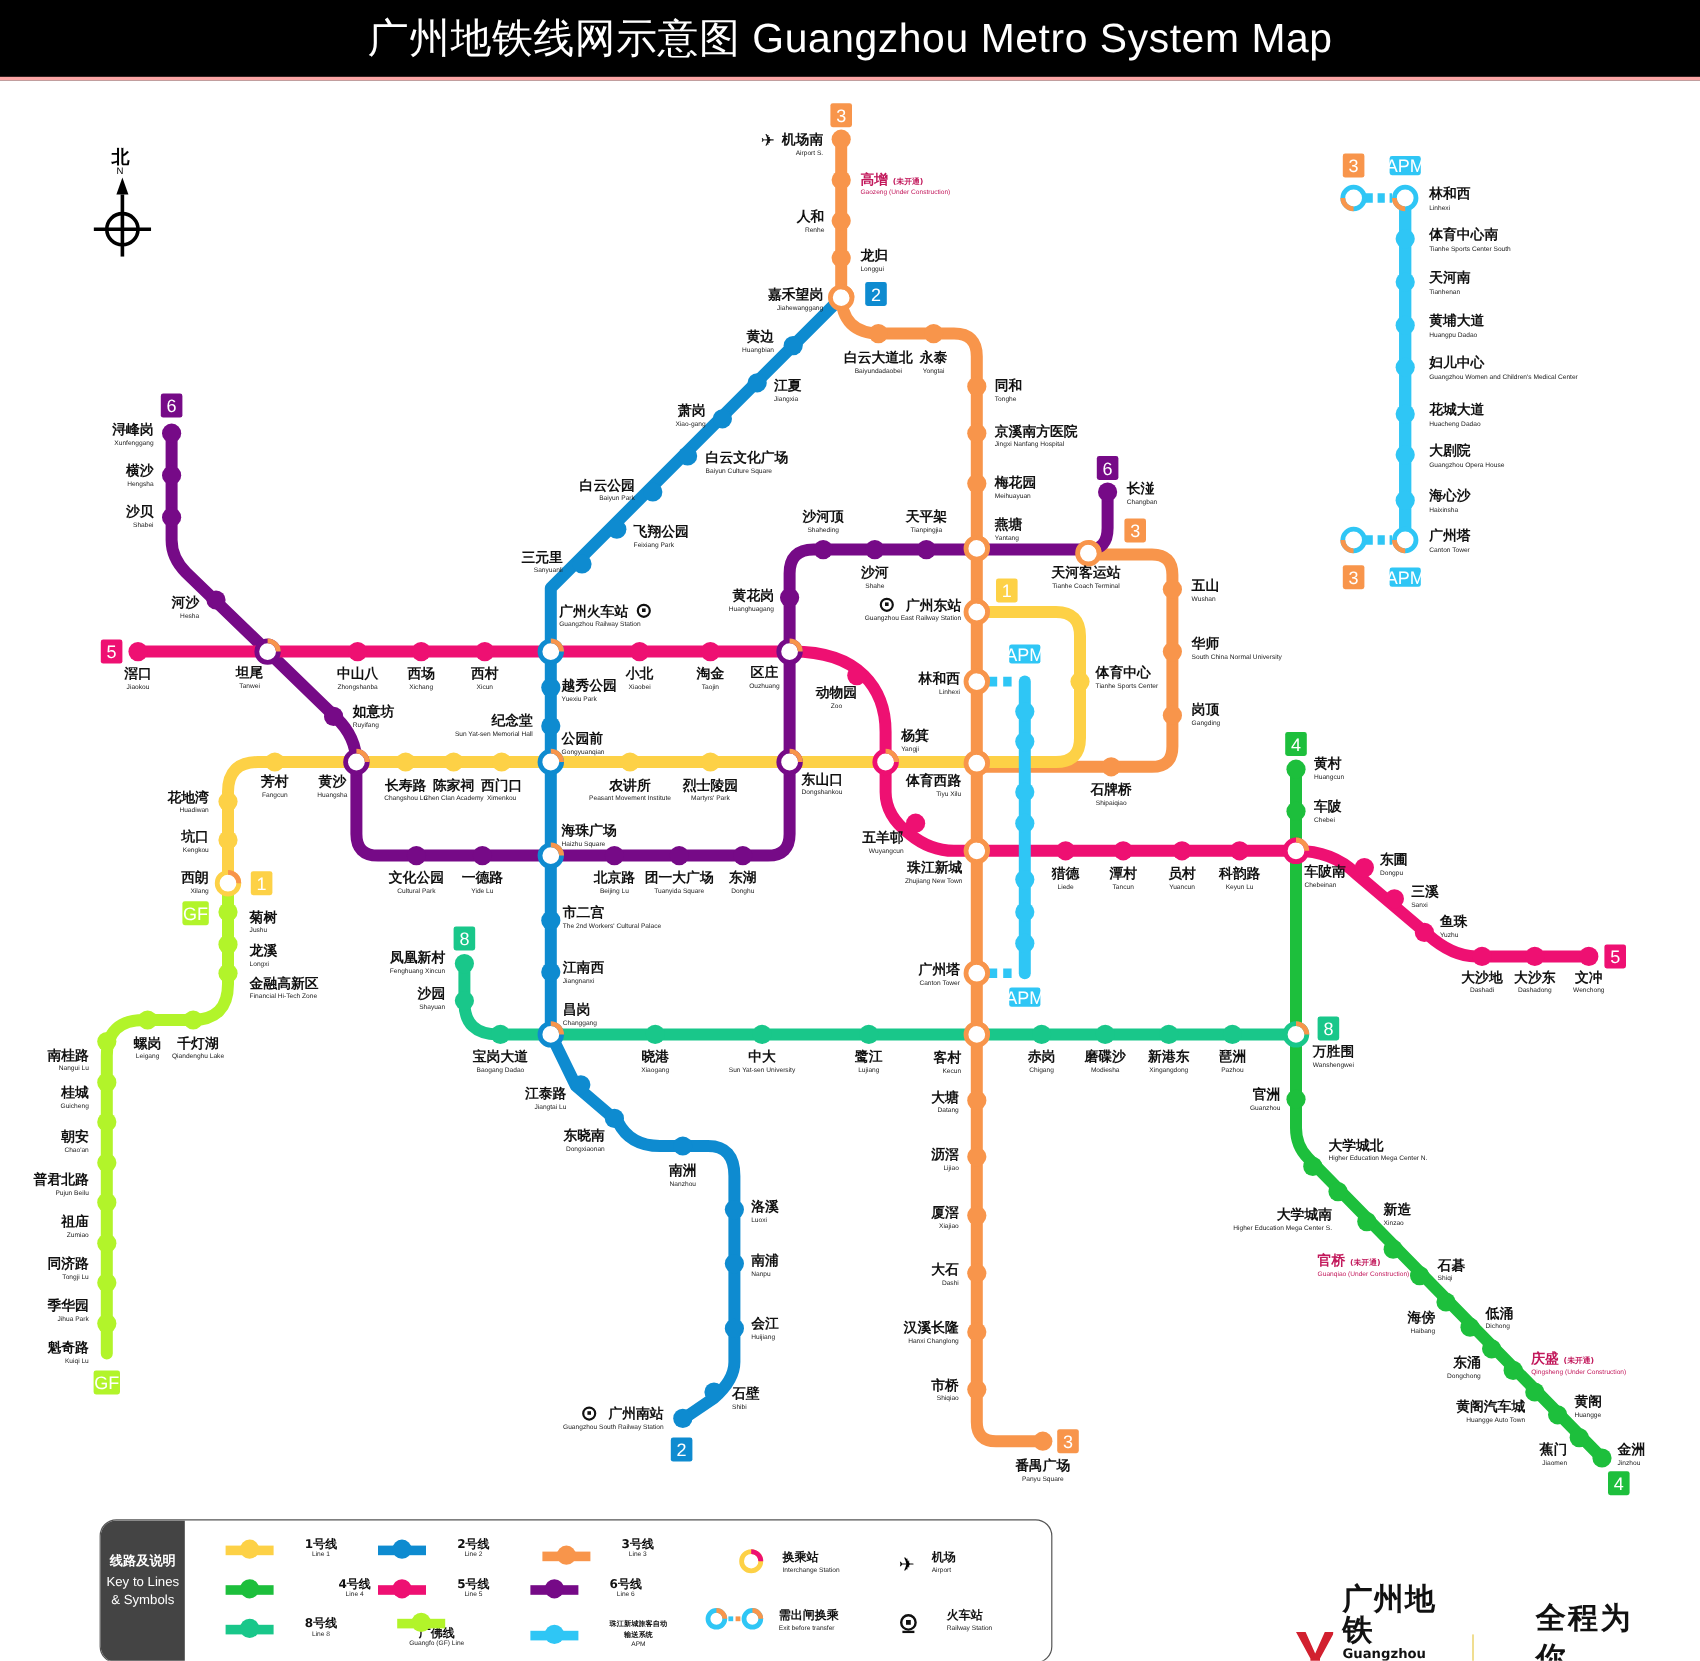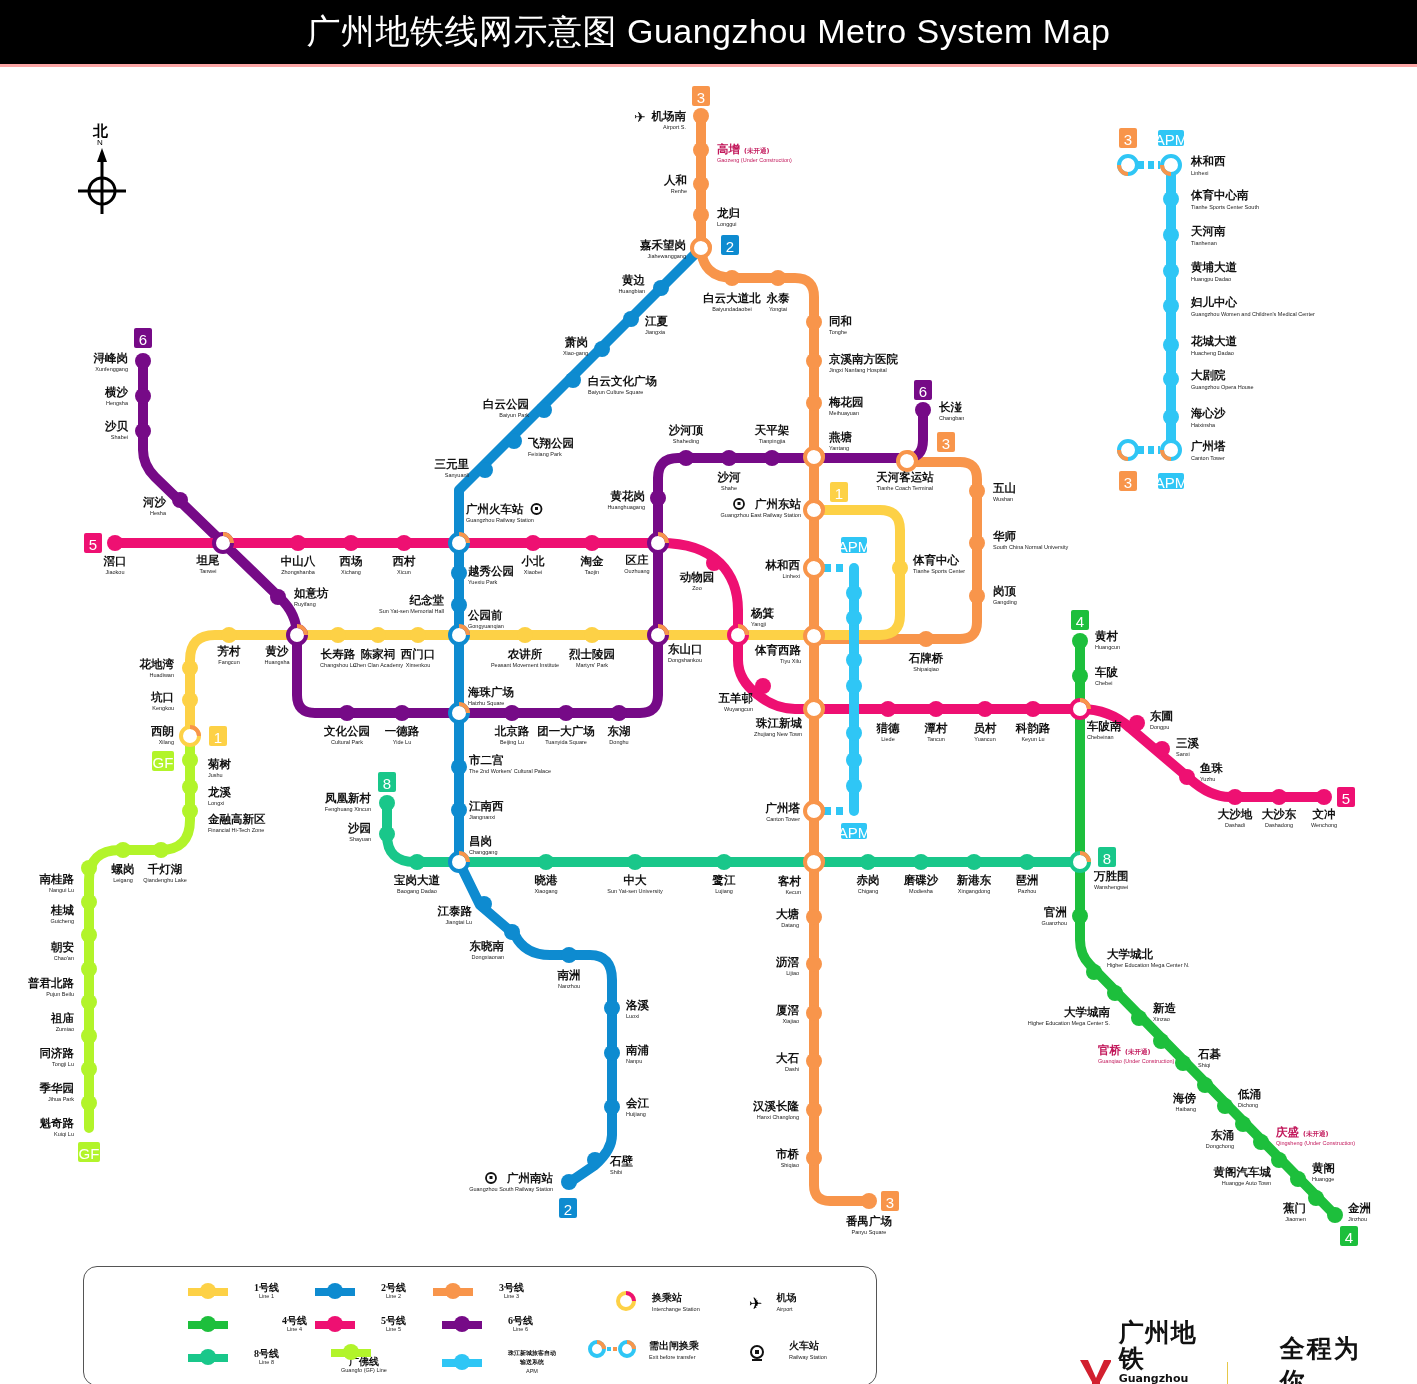--- a/index.html
+++ b/index.html
@@ -10,21 +10,21 @@
   .en{font-family:"Liberation Sans",sans-serif;font-size:5.5px;fill:#222;}
   .uc{fill:#c2185b;}
   .badge-t{font-family:"Liberation Sans",sans-serif;font-size:15px;fill:#fff;text-anchor:middle;dominant-baseline:central;}
   .legend{position:absolute;left:83px;top:1266px;width:792px;height:118px;border:1.5px solid #555;border-radius:14px;background:#fff;overflow:hidden;}
   .legend-title{position:absolute;left:0;top:0;width:70px;height:118px;background:#444;color:#fff;text-align:center;font-size:11px;line-height:15px;padding-top:26px;box-sizing:border-box;font-family:"Liberation Sans",sans-serif;}
   .legend-title .cnt{font-weight:bold;font-family:"DejaVu Sans",sans-serif;font-size:11px;display:block;margin-bottom:4px;}
   .leg-item{position:absolute;display:flex;align-items:center;}
   .leg-swatch{width:40px;height:8px;border-radius:0;position:relative;}
   .leg-swatch::after{content:"";position:absolute;left:12px;top:-5px;width:16px;height:16px;border-radius:50%;background:inherit;}
   .leg-label{margin-left:26px;text-align:center;line-height:9px;}
-  .leg-label .c{font-size:10px;font-weight:bold;color:#111;display:block;font-family:Liberation Serif, serif;}
+  .leg-label .c{font-size:10px;font-weight:bold;color:#111;display:block;}
   .leg-label .e{font-size:5.5px;color:#222;display:block;font-family:"Liberation Sans",sans-serif;}
   .sym{position:absolute;display:flex;align-items:flex-end;}
   .sym .c{font-size:10px;font-weight:bold;color:#111;display:block;}
   .sym .e{font-size:5.5px;color:#222;display:block;font-family:"Liberation Sans",sans-serif;line-height:8px;}
   .brand{position:absolute;left:1078px;top:1350px;width:300px;height:48px;display:flex;align-items:flex-end;}
   .brand-cn{font-size:25px;font-weight:bold;color:#111;line-height:26px;letter-spacing:1px;}
   .brand-en{font-size:11px;font-weight:bold;color:#111;font-family:"DejaVu Sans",sans-serif;}
   .brand-sep{width:1px;height:36px;background:#e6c84a;margin:0 8px;}
   .brand-slogan{font-size:25px;color:#111;font-weight:bold;letter-spacing:2px;margin-left:44px;}
   .compass{position:absolute;left:78px;top:122px;width:48px;height:92px;}
@@ -967,36 +967,40 @@
         <text x="1128" y="482" class="badge-t" font-size="15">3</text>
       </g>
       <g>
         <rect x="1158" y="473" width="26" height="16" rx="2" fill="#2fc6f5"></rect>
         <text x="1171" y="482" class="badge-t" font-size="8">APM</text>
       </g>
     </g>
 </svg>
 
 <div class="legend">
+  <div class="legend-title">
+    <span class="cnt">线路及说明</span>
+    <span>Key to Lines &amp; Symbols</span>
+  </div>
   <div id="legend-lines">
       <div class="leg-item" style="left: 104px; top: 16px;">
         <div class="leg-swatch" style="background: rgb(253, 209, 70);"></div>
         <div class="leg-label">
           <span class="c">1号线</span>
           <span class="e">Line 1</span>
         </div>
       </div>
       <div class="leg-item" style="left: 231px; top: 16px;">
         <div class="leg-swatch" style="background: rgb(14, 139, 208);"></div>
         <div class="leg-label">
           <span class="c">2号线</span>
           <span class="e">Line 2</span>
         </div>
       </div>
-      <div class="leg-item" style="left: 349px; top: 16px;">
+      <div class="leg-item" style="left: 368px; top: 16px; align-items: flex-end;">
         <div class="leg-swatch" style="background: rgb(248, 149, 75);"></div>
         <div class="leg-label">
           <span class="c">3号线</span>
           <span class="e">Line 3</span>
         </div>
       </div>
       <div class="leg-item" style="left: 104px; top: 49px; gap: 28px;">
         <div class="leg-swatch" style="background: rgb(29, 191, 60);"></div>
         <div class="leg-label">
           <span class="c">4号线</span>

